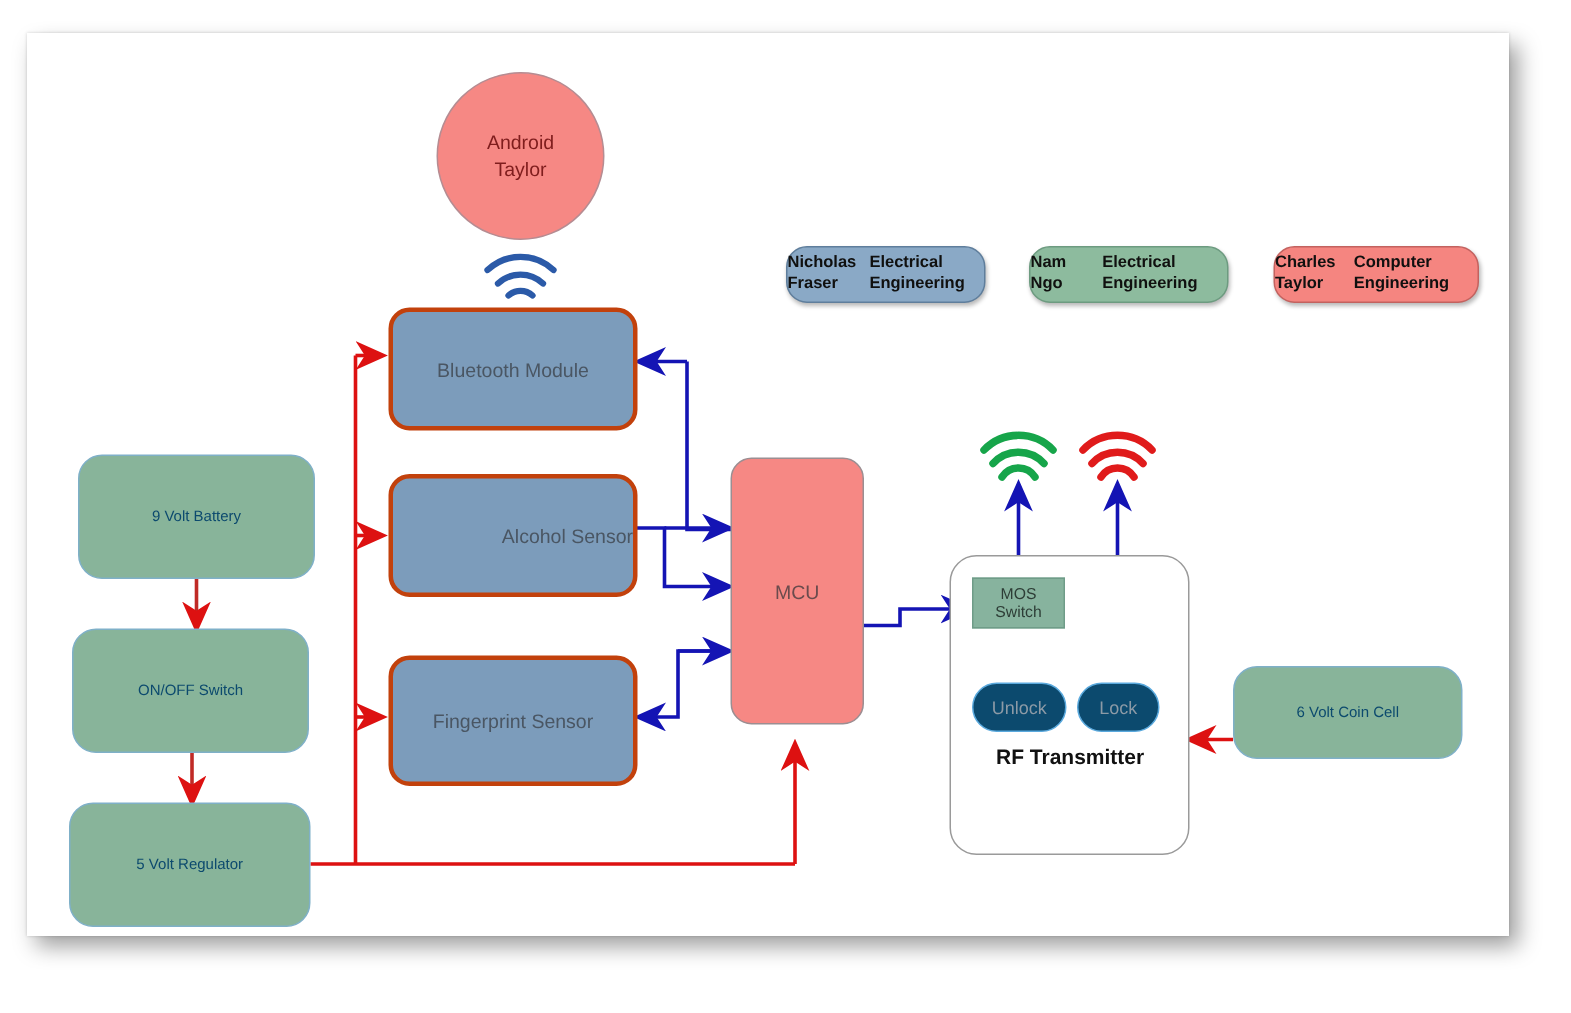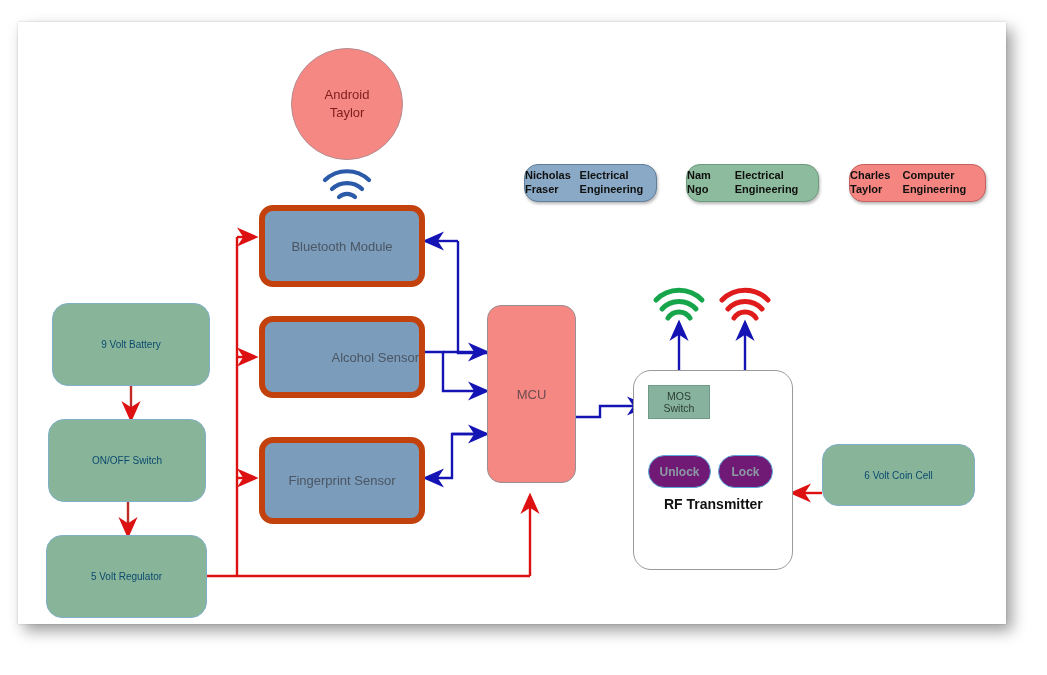--- a/index.html
+++ b/index.html
@@ -21,21 +21,21 @@
   .node{position:absolute;box-sizing:border-box;display:flex;
         align-items:center;justify-content:center;text-align:center;}
 
   
   .green{
     background:#88b49a;border:1px solid #7fb0c8;border-radius:16px;
     color:#0c4a6e;font-size:10px;
   }
   
   .blue{
-    background:#7c9cbb;border:6px solid #c2410c;border-radius:14px;
+    background:#7c9cbb;border:3px solid #c2410c;border-radius:14px;
     color:#4a5663;font-size:13px;
   }
   
   .salmon{
     background:#f68884;border:1px solid #9b8e92;border-radius:14px;
     color:#6b4b4d;font-size:13px;
   }
   .circle{
     background:#f68884;border:1px solid #b58c92;border-radius:50%;
     color:#7f1d1d;font-size:13px;line-height:1.35;
@@ -57,23 +57,23 @@
     position:absolute;box-sizing:border-box;background:#fff;
     border:1.5px solid #9a9a9a;border-radius:18px;
   }
   .mos{
     position:absolute;box-sizing:border-box;background:#87b39e;
     border:1px solid #6f9c88;color:#2d3d36;font-size:10.5px;
     display:flex;flex-direction:column;align-items:center;justify-content:center;
     line-height:1.15;
   }
   .pill{
-    position:absolute;box-sizing:border-box;background:#701a75;
+    position:absolute;box-sizing:border-box;background:#0c4a6e;
     border:1.6px solid #5aa9dd;border-radius:22px;color:#8c9aa6;
-    font-size:12px;display:flex;align-items:center;justify-content:center;font-weight:bold;
+    font-size:12px;display:flex;align-items:center;justify-content:center;
   }
   .rflabel{
     position:absolute;font-size:14px;font-weight:bold;color:#111;
     white-space:nowrap;
   }
 
   svg.wires{position:absolute;left:0;top:0;width:1047px;height:675px;
            pointer-events:none;}
 </style>
 </head>

